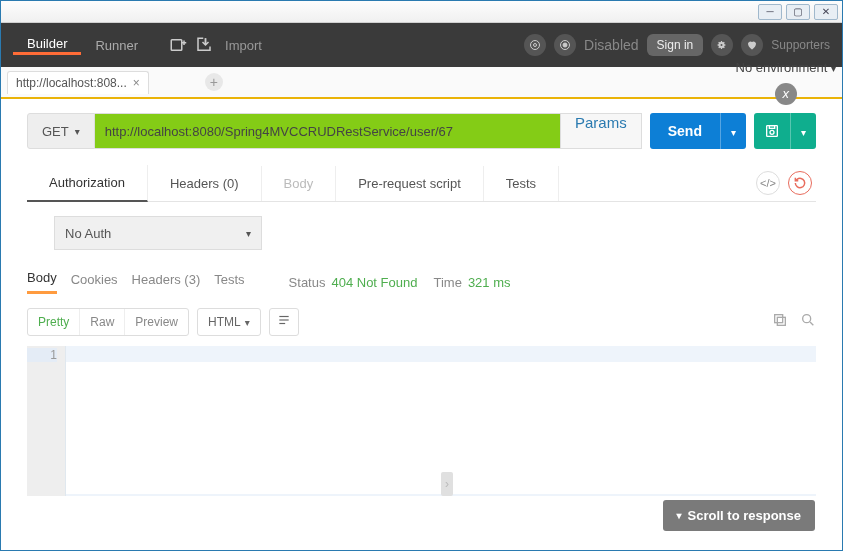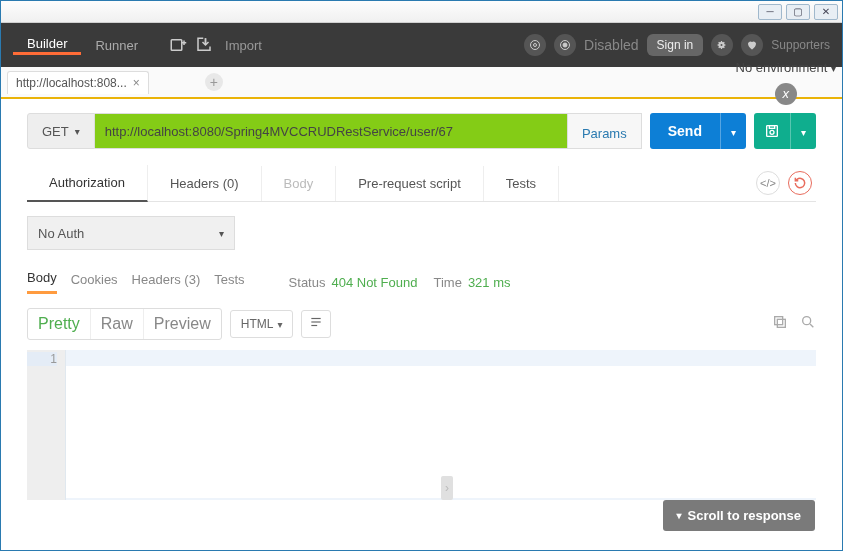--- a/index.html
+++ b/index.html
@@ -26,48 +26,48 @@
 .tab-close { color: #888; cursor: pointer; }
 .tab-add { width: 18px; height: 18px; border-radius: 50%; background: #e8e8e8; color: #999; display: flex; align-items: center; justify-content: center; margin-left: 8px; font-size: 14px; cursor: pointer; }
 .env-area { margin-left: auto; display: flex; align-items: center; gap: 8px; flex-direction: column; }
 .env-select { font-size: 13px; color: #444; cursor: pointer; }
 .env-x { width: 22px; height: 22px; border-radius: 50%; background: #888; color: #fff; display: flex; align-items: center; justify-content: center; font-style: italic; font-size: 13px; cursor: pointer; }
 
 .content { padding: 14px 26px 0 26px; }
 .url-row { display: flex; align-items: stretch; height: 36px; gap: 0; }
 .method-btn { background: #eee; border: 1px solid #ddd; padding: 0 14px; font-size: 13px; color: #555; display: flex; align-items: center; gap: 6px; cursor: pointer; border-radius: 3px 0 0 3px; }
 .url-input { flex: 1; border: 1px solid #ddd; border-left: none; padding: 0 10px; font-size: 13px; color: #444; background: #84cc16; }
-.params-btn { border: 1px solid #ddd; border-left: none; background: #f7f7f7; padding: 12px 14px; font-size: 13px; color: #2a7ab0; cursor: pointer; }
+.params-btn { border: 1px solid #ddd; border-left: none; background: #f7f7f7; padding: 0 14px; font-size: 15px; color: #2a7ab0; cursor: pointer; }
 .send-btn { background: #0d7fd6; color: #fff; border: none; padding: 0 18px; font-size: 14px; font-weight: 600; cursor: pointer; margin-left: 8px; border-radius: 3px 0 0 3px; }
 .send-drop { background: #0d7fd6; color: #fff; border: none; border-left: 1px solid rgba(255,255,255,.3); padding: 0 10px; cursor: pointer; border-radius: 0 3px 3px 0; }
 .save-btn { background: #0fae8e; color: #fff; border: none; padding: 0 10px; cursor: pointer; margin-left: 8px; border-radius: 3px 0 0 3px; display: flex; align-items: center; }
 .save-drop { background: #0fae8e; color: #fff; border: none; border-left: 1px solid rgba(255,255,255,.3); padding: 0 10px; cursor: pointer; border-radius: 0 3px 3px 0; }
 
 .req-tabs { display: flex; align-items: center; margin-top: 16px; border-bottom: 1px solid #e4e4e4; }
 .req-tab { padding: 10px 22px; font-size: 13px; color: #555; cursor: pointer; border-right: 1px solid #eee; }
 .req-tab.active { color: #333; border-bottom: 2px solid #555; margin-bottom: -1px; font-weight: 500; }
 .req-tab.muted { color: #bbb; }
 .req-icons { margin-left: auto; display: flex; gap: 8px; padding-right: 4px; }
 .code-ico, .reset-ico { width: 24px; height: 24px; border: 1px solid #ddd; border-radius: 50%; display: flex; align-items: center; justify-content: center; font-size: 11px; cursor: pointer; }
 .reset-ico { border-color: #e86c5d; color: #e86c5d; }
 .code-ico { color: #888; }
 
 .auth-row { margin-top: 14px; margin-bottom: 18px; }
-.auth-select { width: 208px; height: 34px; background: #f0f0f0; border: 1px solid #ddd; padding: 0 10px; font-size: 13px; color: #555; display: flex; align-items: center; justify-content: space-between; cursor: pointer; }
+.auth-select { width: 208px; height: 34px; background: #f0f0f0; border: 1px solid #ddd; padding: 0 10px; font-size: 13px; color: #555; display: flex; align-items: center; justify-content: space-between; cursor: pointer; margin-left: 27px; }
 
 .res-tabs { display: flex; align-items: center; margin-top: 20px; gap: 14px; font-size: 13px; }
 .res-tab { color: #888; cursor: pointer; padding-bottom: 6px; }
 .res-tab.active { color: #333; border-bottom: 3px solid #ff9b3f; font-weight: 500; }
 .res-meta { margin-left: 30px; display: flex; gap: 6px; align-items: baseline; }
 .meta-label { color: #888; }
 .meta-val.green { color: #4fae4f; font-weight: 500; }
 
 .view-row { display: flex; align-items: center; margin-top: 14px; gap: 8px; }
 .view-group { border: 1px solid #ddd; border-radius: 3px; display: flex; }
-.view-btn { padding: 6px 10px; font-size: 16px; color: #888; cursor: pointer; border-right: 1px solid #eee; }
+.view-btn { padding: 6px 10px; font-size: 12px; color: #888; cursor: pointer; border-right: 1px solid #eee; }
 .view-btn:last-child { border-right: none; }
 .view-btn.active { color: #4fae4f; font-weight: 500; }
 .fmt-select { border: 1px solid #ddd; border-radius: 3px; padding: 6px 10px; font-size: 12px; color: #666; cursor: pointer; display: flex; align-items: center; gap: 4px; }
 .wrap-btn { border: 1px solid #ddd; border-radius: 3px; padding: 4px 7px; cursor: pointer; color: #666; }
 .view-right { margin-left: auto; display: flex; gap: 12px; color: #aaa; }
 .view-right span { cursor: pointer; }
 
 .editor { margin-top: 10px; display: flex; border: 0; height: 150px; }
 .gutter { width: 38px; background: #eee; text-align: right; padding: 2px 8px 0 0; font-size: 12px; color: #999; }
 .edit-body { flex: 1; background: #eef4fb; border-left: 1px solid #e0e8ef; padding: 2px 4px; position: relative; font-size: 12px; }

